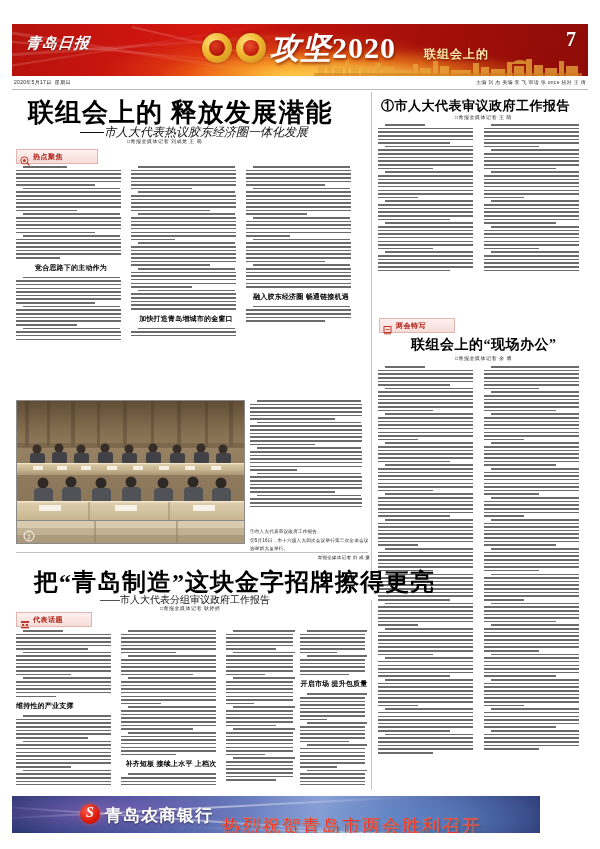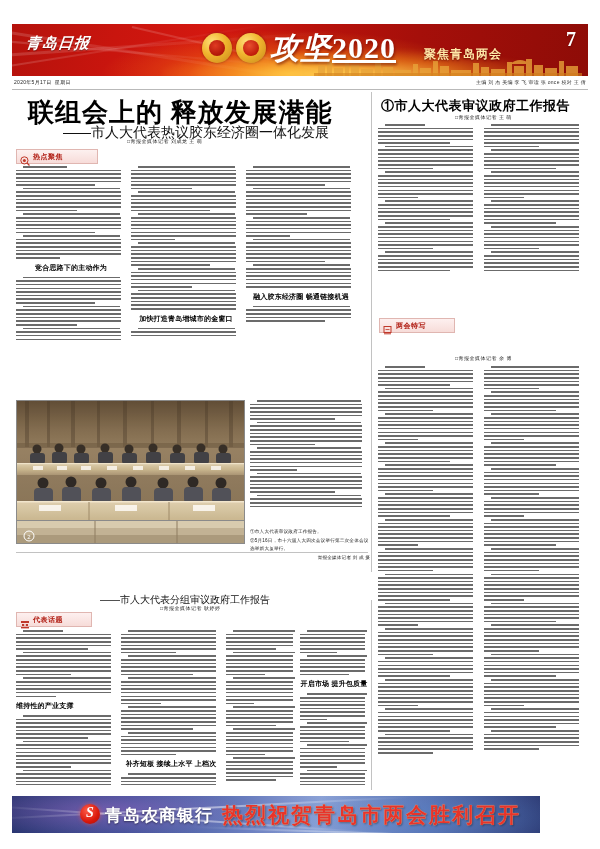--- a/index.html
+++ b/index.html
@@ -104,21 +104,21 @@
     left: 258px; top: 4px;
     color: #ffffff;
     font-family: "Liberation Serif", serif;
     font-weight: bold;
     font-size: 30px;
     letter-spacing: 1px;
     text-shadow: 1px 2px 3px rgba(90,0,0,0.55);
     font-style: italic;
     white-space: nowrap;
   }
-  .mh-title .yr { font-style: normal; text-decoration: underline; }
+  .mh-title .yr { font-style: normal; }
   .mh-sub {
     position: absolute;
     left: 412px; top: 22px;
     color: #ffe9a8;
     font-family: "Liberation Sans", sans-serif;
     font-weight: bold;
     font-size: 12px;
     letter-spacing: 1px;
     text-shadow: 0 1px 2px rgba(80,0,0,0.6);
     white-space: nowrap;
@@ -291,24 +291,24 @@
     font-family: "Liberation Serif", serif;
     font-weight: bold;
     font-size: 17px;
     color: #ffffff;
     letter-spacing: 1px;
     text-shadow: 0 1px 2px rgba(0,0,0,0.45);
     white-space: nowrap;
   }
   .ad-slogan {
     position: absolute;
-    left: 210px; top: 5px;
+    left: 210px; top: 18px;
     font-family: "Liberation Serif", serif;
-    font-weight: bold;
-    font-size: 21px;
+    font-weight: normal;
+    font-size: 18px;
     letter-spacing: 2px;
     color: #e8342a;
     text-shadow: 0 0 1px #ffd9a0, 1px 1px 2px rgba(0,0,0,0.4);
     white-space: nowrap;
   }
   .pagefoot {
     position: absolute;
     left: 0; top: 840px; width: 600px; height: 9px;
   }
 </style>
@@ -359,35 +359,35 @@
     <div class="nameplate">青岛日报</div>
 
     <div class="emblems">
       <div class="emblem e1"></div>
       <div class="emblem e2"></div>
     </div>
 
     <div class="mh-title">
       <span>攻坚</span><span class="yr">2020</span>
     </div>
-    <div class="mh-sub">聚焦青岛两会</div>
+    <div class="mh-sub">联组会上的</div>
     <div class="mh-pageno">7</div>
   </div>
 
   <div class="datebar">
     <div class="left"><span>2020年5月17日</span>&nbsp;&nbsp;<span>星期日</span></div>
     <div class="right">主编 刘 杰  美编 李 飞  审读 张 once  校对 王 倩</div>
     <div class="rule"></div>
   </div>
 
   <div class="vrule" style="left:371px; top:92px; height:480px;"></div>
   <div class="vrule" style="left:371px; top:600px; height:190px;"></div>
 
   <div class="hl-main" style="left:28px; top:95px; font-size:26px;">联组会上的 释放发展潜能</div>
-  <div class="hl-sub" style="left:63px; top:124px; font-size:14px;">——市人大代表热议胶东经济圈一体化发展</div>
+  <div class="hl-sub" style="left:80px; top:124px; font-size:12px;font-style:italic;">——市人大代表热议胶东经济圈一体化发展</div>
   <div class="hl-byline" style="left:127px; top:138px;">□青报全媒体记者 刘成龙 王 萌</div>
 
   <div class="badge" style="left:16px; top:149px; width:74px;">
     <div class="bicon">
       <svg viewBox="0 0 10 10" width="10" height="10">
         <circle cx="4.4" cy="4.4" r="3.6" fill="none" stroke="#c0392b" stroke-width="1"></circle>
         <circle cx="4.4" cy="4.4" r="1.5" fill="#c0392b"></circle>
         <line x1="6.9" y1="6.9" x2="9.5" y2="9.5" stroke="#c0392b" stroke-width="1.3"></line>
       </svg>
     </div>
@@ -627,20 +627,21 @@
     <div class="bicon">
       <svg viewBox="0 0 10 10" width="10" height="10">
         <rect x="1" y="1.5" width="7" height="6" fill="none" stroke="#c0392b" stroke-width="1"></rect>
         <line x1="1" y1="8.8" x2="8" y2="8.8" stroke="#c0392b" stroke-width="1"></line>
         <line x1="2.5" y1="4.5" x2="6.5" y2="4.5" stroke="#c0392b" stroke-width="0.8"></line>
       </svg>
     </div>
     <div class="btxt">两会特写</div>
   </div>
 
+  <div class="hl-main" style="left:411px; top:336px; font-size:14px; letter-spacing:0.5px;">联组会上的“现场办公”</div>
   <div class="hl-byline" style="left:455px; top:355px;">□青报全媒体记者 余 博</div>
 
   <div class="col" style="left:378px; top:366px; width:100px; height:420px;">
     <div class="ln s40 indent"></div>
       <div class="ln s95"></div>
       <div class="ln s95"></div>
       <div class="ln s95"></div>
     <div class="ln s95"></div>
       <div class="ln s72"></div>
     <div class="ln s88 indent"></div>
@@ -1008,20 +1009,21 @@
       <rect x="0" y="14" width="227" height="8" fill="#ab9a7c"></rect>
       <line x1="78" y1="0" x2="78" y2="22" stroke="#8e7d61" stroke-width="1"></line>
       <line x1="160" y1="0" x2="160" y2="22" stroke="#8e7d61" stroke-width="1"></line>
       <circle cx="12" cy="15" r="5" fill="none" stroke="#ffffff" stroke-width="1"></circle>
       <text x="12" y="18" font-size="6" fill="#ffffff" text-anchor="middle" font-family="Liberation Sans">2</text>
     </svg>
   </div>
 
   <div style="position:absolute; left:16px; top:552px; width:352px; border-top:0.6px solid #c2c2c2;"></div>
 
+  <div class="hl-main" style="left:34px; top:566px; font-size:24px;">把“青岛制造”这块金字招牌擦得更亮</div>
   <div class="hl-sub" style="left:100px; top:593px; font-size:10px;">——市人大代表分组审议政府工作报告</div>
   <div class="hl-byline" style="left:160px; top:605px;">□青报全媒体记者 耿婷婷</div>
 
   <div class="badge" style="left:16px; top:612px; width:68px;">
     <div class="bicon">
       <svg viewBox="0 0 10 10" width="10" height="10">
         <rect x="1" y="2" width="8" height="2" fill="#c0392b"></rect>
         <rect x="2" y="5" width="2.2" height="2" fill="#c0392b"></rect>
         <rect x="5.8" y="5" width="2.2" height="2" fill="#c0392b"></rect>
         <rect x="1" y="8" width="8" height="1.4" fill="#c0392b"></rect>

